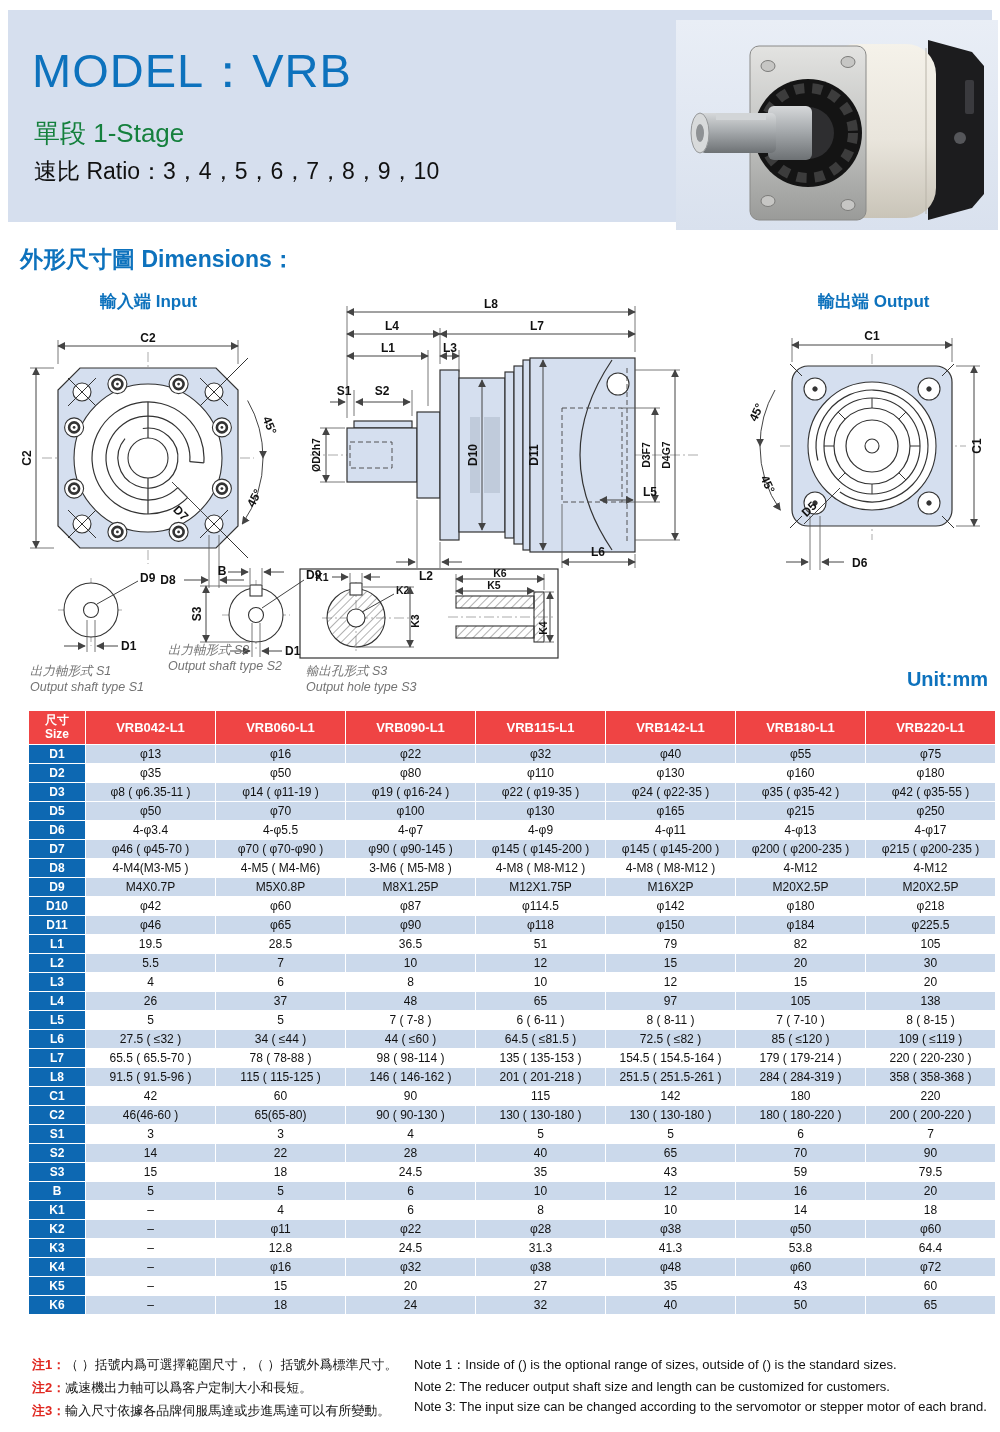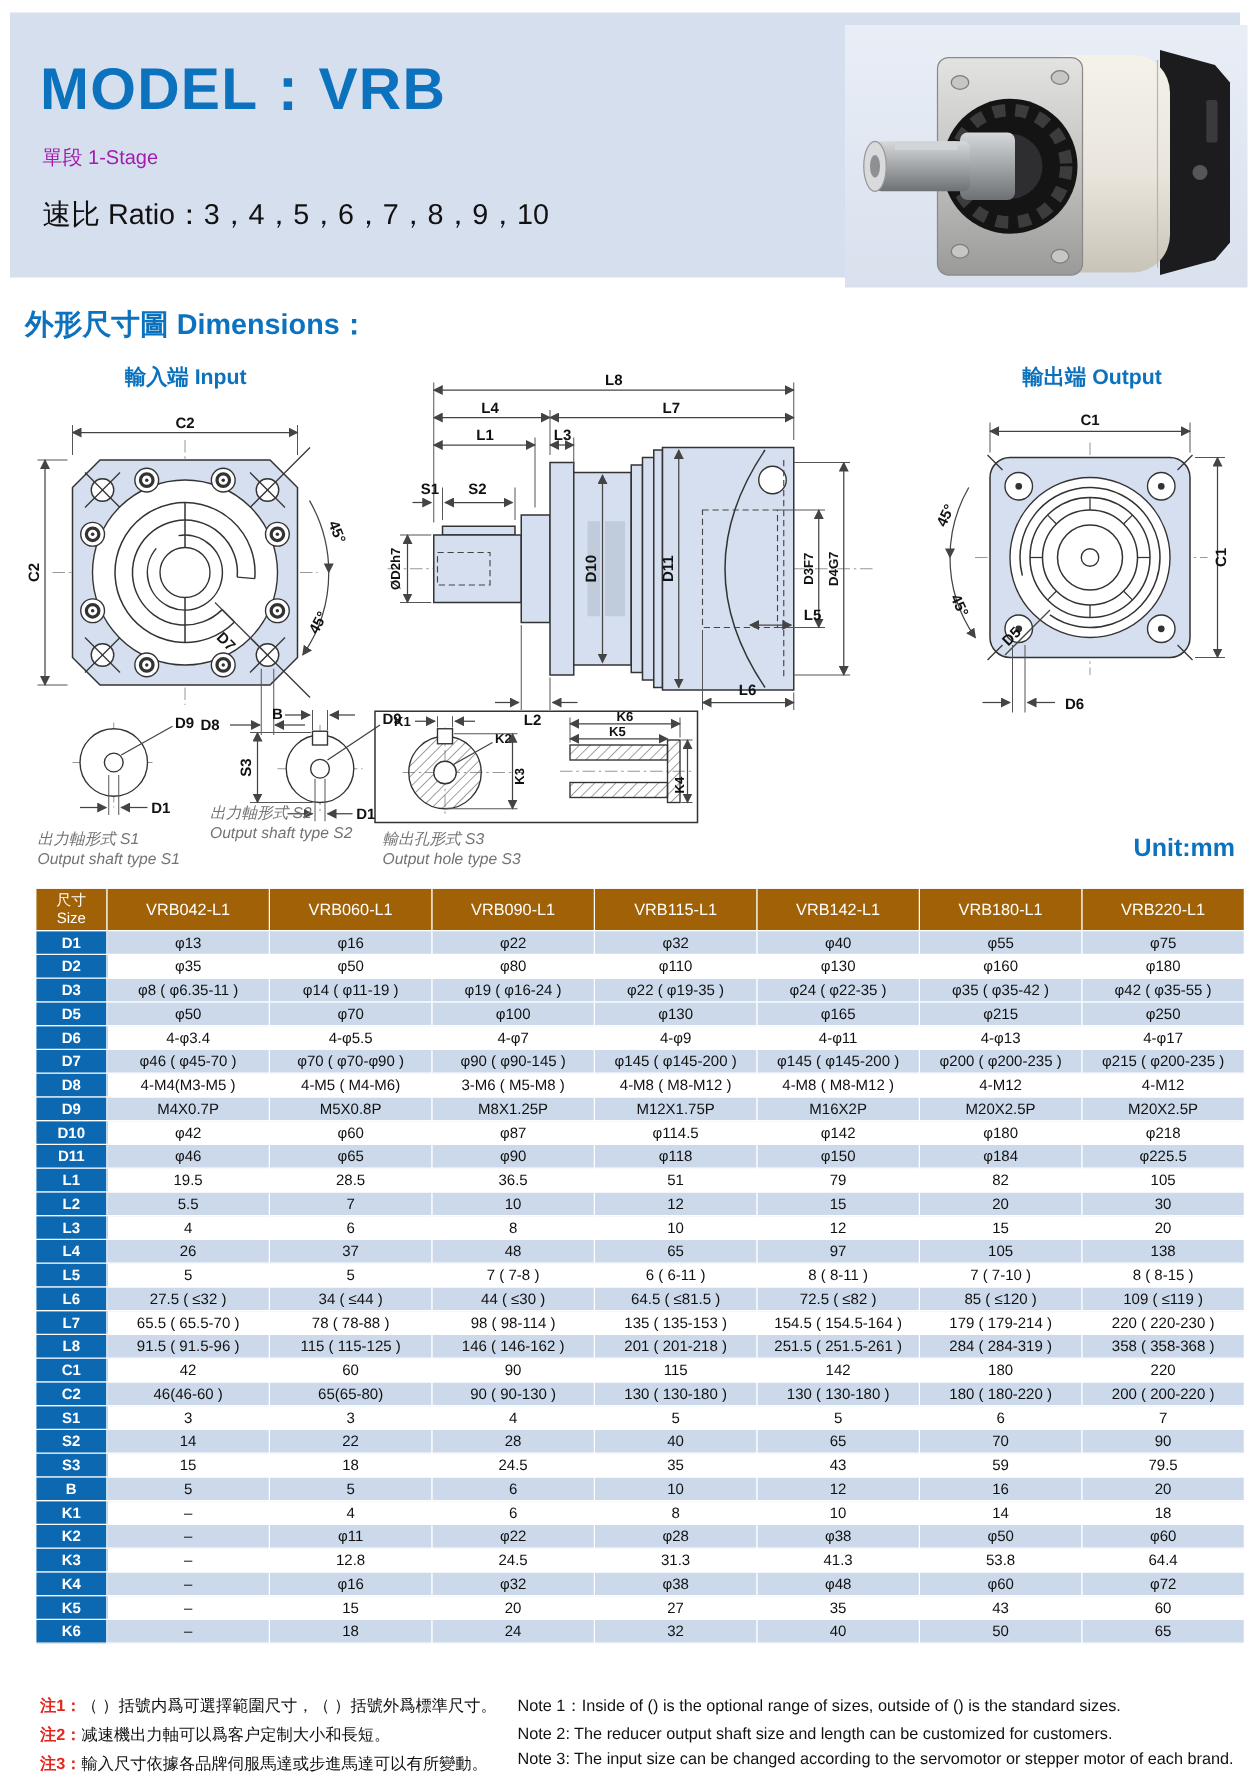--- a/index.html
+++ b/index.html
@@ -1,22 +1,22 @@
 <!DOCTYPE html>
 <html><head>
 <meta charset="utf-8">
 <style>
   html,body{margin:0;padding:0;}
   body{position:relative;width:1000px;height:1432px;background:#ffffff;
        font-family:"Liberation Sans",sans-serif;color:#111;overflow:hidden;}
 
   
   .hdr-panel{position:absolute;left:8px;top:10px;width:984px;height:212px;background:#d6dfee;}
-  .title{position:absolute;left:24px;top:30px;font-size:47px;font-weight:bold;color:#0d72bd;letter-spacing:1px;}
-  .stage{position:absolute;left:26px;top:106px;font-size:16px;color:#a21caf;}
+  .title{position:absolute;left:24px;top:30px;font-size:47px;font-weight:normal;color:#0d72bd;letter-spacing:1px;}
+  .stage{position:absolute;left:26px;top:106px;font-size:26px;color:#15803d;}
   .ratio{position:absolute;left:26px;top:146px;font-size:23px;color:#111;}
   .photo{position:absolute;left:668px;top:10px;width:322px;height:210px;}
 
   
   .dim-heading{position:absolute;left:20px;top:244px;font-size:23px;font-weight:bold;color:#0d72bd;}
   .io-label{position:absolute;font-size:17px;font-weight:bold;color:#0d72bd;}
   .input-label{left:68px;top:290px;margin-left:32px;}
   .output-label{left:818px;top:290px;}
   .unit{position:absolute;right:12px;top:668px;font-size:20px;font-weight:bold;color:#0d72bd;}
 
@@ -30,21 +30,21 @@
   .cl{stroke:#888;stroke-width:.7;fill:none;stroke-dasharray:10 3 2 3;}
   .dsh{stroke:#444;stroke-width:.9;fill:none;stroke-dasharray:5 3;}
   text.dt{font-size:12px;font-weight:bold;fill:#111;font-family:"Liberation Sans",sans-serif;}
   text.dts{font-size:10.5px;font-weight:bold;fill:#111;font-family:"Liberation Sans",sans-serif;}
 
   .cap{position:absolute;font-size:12.5px;line-height:1.3;color:#737373;font-style:italic;}
 
   
   #dims-table{position:absolute;left:28px;top:710px;width:968px;border-collapse:collapse;table-layout:fixed;}
   #dims-table th,#dims-table td{border:1px solid #fff;text-align:center;vertical-align:middle;padding:0 1px;}
-  #dims-table thead th{background:#a16207;color:#fff;font-size:13px;font-weight:normal;height:33px;}
+  #dims-table thead th{background:#ef4444;color:#fff;font-size:13px;font-weight:bold;height:33px;}
   #dims-table thead th.size{font-size:12px;line-height:1.1;}
   #dims-table tbody th{background:#0d68b2;color:#fff;font-size:12px;font-weight:bold;height:18px;}
   #dims-table tbody td{font-size:12px;color:#111;height:18px;white-space:nowrap;}
   #dims-table tr.alt td{background:#cbd9eb;}
 
   
   .notes-cn{position:absolute;left:20px;top:1356px;width:392px;font-size:13px;}
   .notes-en{position:absolute;left:414px;top:1356px;width:580px;font-size:13px;}
   .note-line{margin-bottom:5px;white-space:nowrap;}
   .red{color:#e02820;font-weight:bold;margin-left:12px;}
@@ -623,21 +623,21 @@
         <td>7 ( 7-8 )</td>
         <td>6 ( 6-11 )</td>
         <td>8 ( 8-11 )</td>
         <td>7 ( 7-10 )</td>
         <td>8 ( 8-15 )</td>
       </tr>
       <tr class="alt">
         <th>L6</th>
         <td>27.5 ( ≤32 )</td>
         <td>34 ( ≤44 )</td>
-        <td>44 ( ≤30 )</td>
+        <td>44 ( ≤60 )</td>
         <td>64.5 ( ≤81.5 )</td>
         <td>72.5 ( ≤82 )</td>
         <td>85 ( ≤120 )</td>
         <td>109 ( ≤119 )</td>
       </tr>
       <tr>
         <th>L7</th>
         <td>65.5 ( 65.5-70 )</td>
         <td>78 ( 78-88 )</td>
         <td>98 ( 98-114 )</td>

